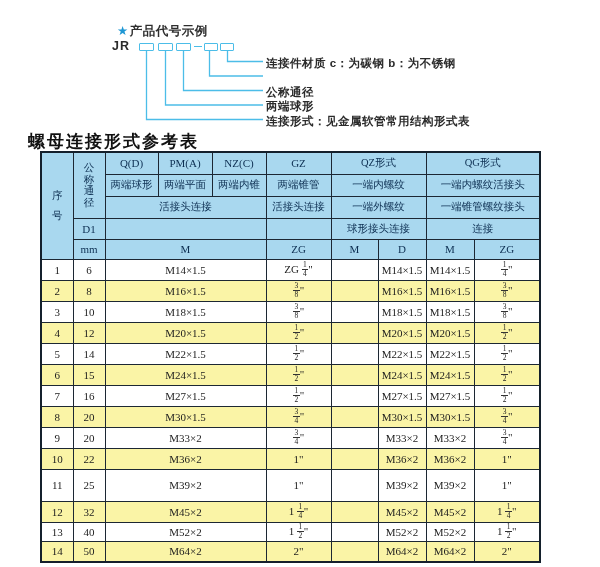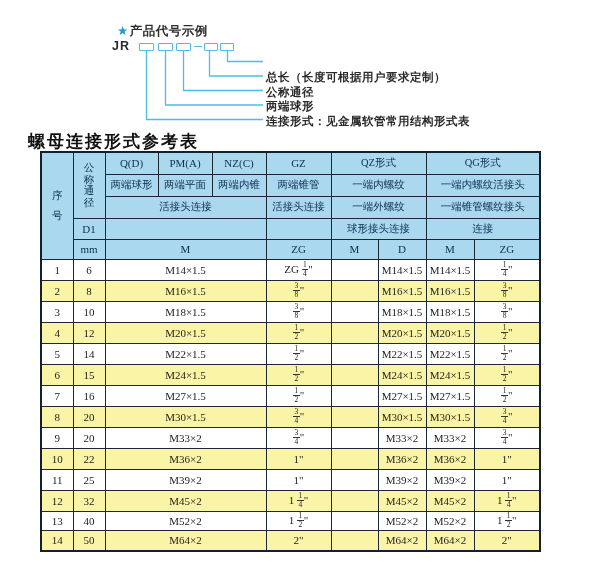--- a/index.html
+++ b/index.html
@@ -59,21 +59,21 @@
   <svg class="diag-lines" width="600" height="130">
     <g fill="none" stroke="#4cbde8" stroke-width="1.3">
       <path d="M227.5,51 V61.5 H263"></path>
       <path d="M209.5,51 V76 H263"></path>
       <path d="M183.5,51 V90.5 H263"></path>
       <path d="M165.5,51 V105 H263"></path>
       <path d="M146.5,51 V119.5 H263"></path>
     </g>
   </svg>
 
-  <div class="diag-label" style="top:70px">总长（长度可根据用户要求定制）</div>
+  <div class="diag-label" style="top:56px">连接件材质  c：为碳钢  b：为不锈钢</div>
   <div class="diag-label" style="top:85px">公称通径</div>
   <div class="diag-label" style="top:99px">两端球形</div>
   <div class="diag-label" style="top:114px">连接形式：见金属软管常用结构形式表</div>
 
   <div class="tbl-title">螺母连接形式参考表</div>
 
   <div class="tbl-wrap">
     <table class="ref">
       <colgroup>
         <col style="width:32px">
@@ -223,21 +223,21 @@
           <tr class="alt" style="height: 21px;">
             <td>10</td>
             <td>22</td>
             <td colspan="3">M36×2</td>
             <td>1"</td>
             <td></td>
             <td>M36×2</td>
             <td>M36×2</td>
             <td>1"</td>
           </tr>
-          <tr style="height: 21px;">
+          <tr style="height: 32px;">
             <td>11</td>
             <td>25</td>
             <td colspan="3">M39×2</td>
             <td>1"</td>
             <td></td>
             <td>M39×2</td>
             <td>M39×2</td>
             <td>1"</td>
           </tr>
           <tr class="alt" style="height: 21px;">

